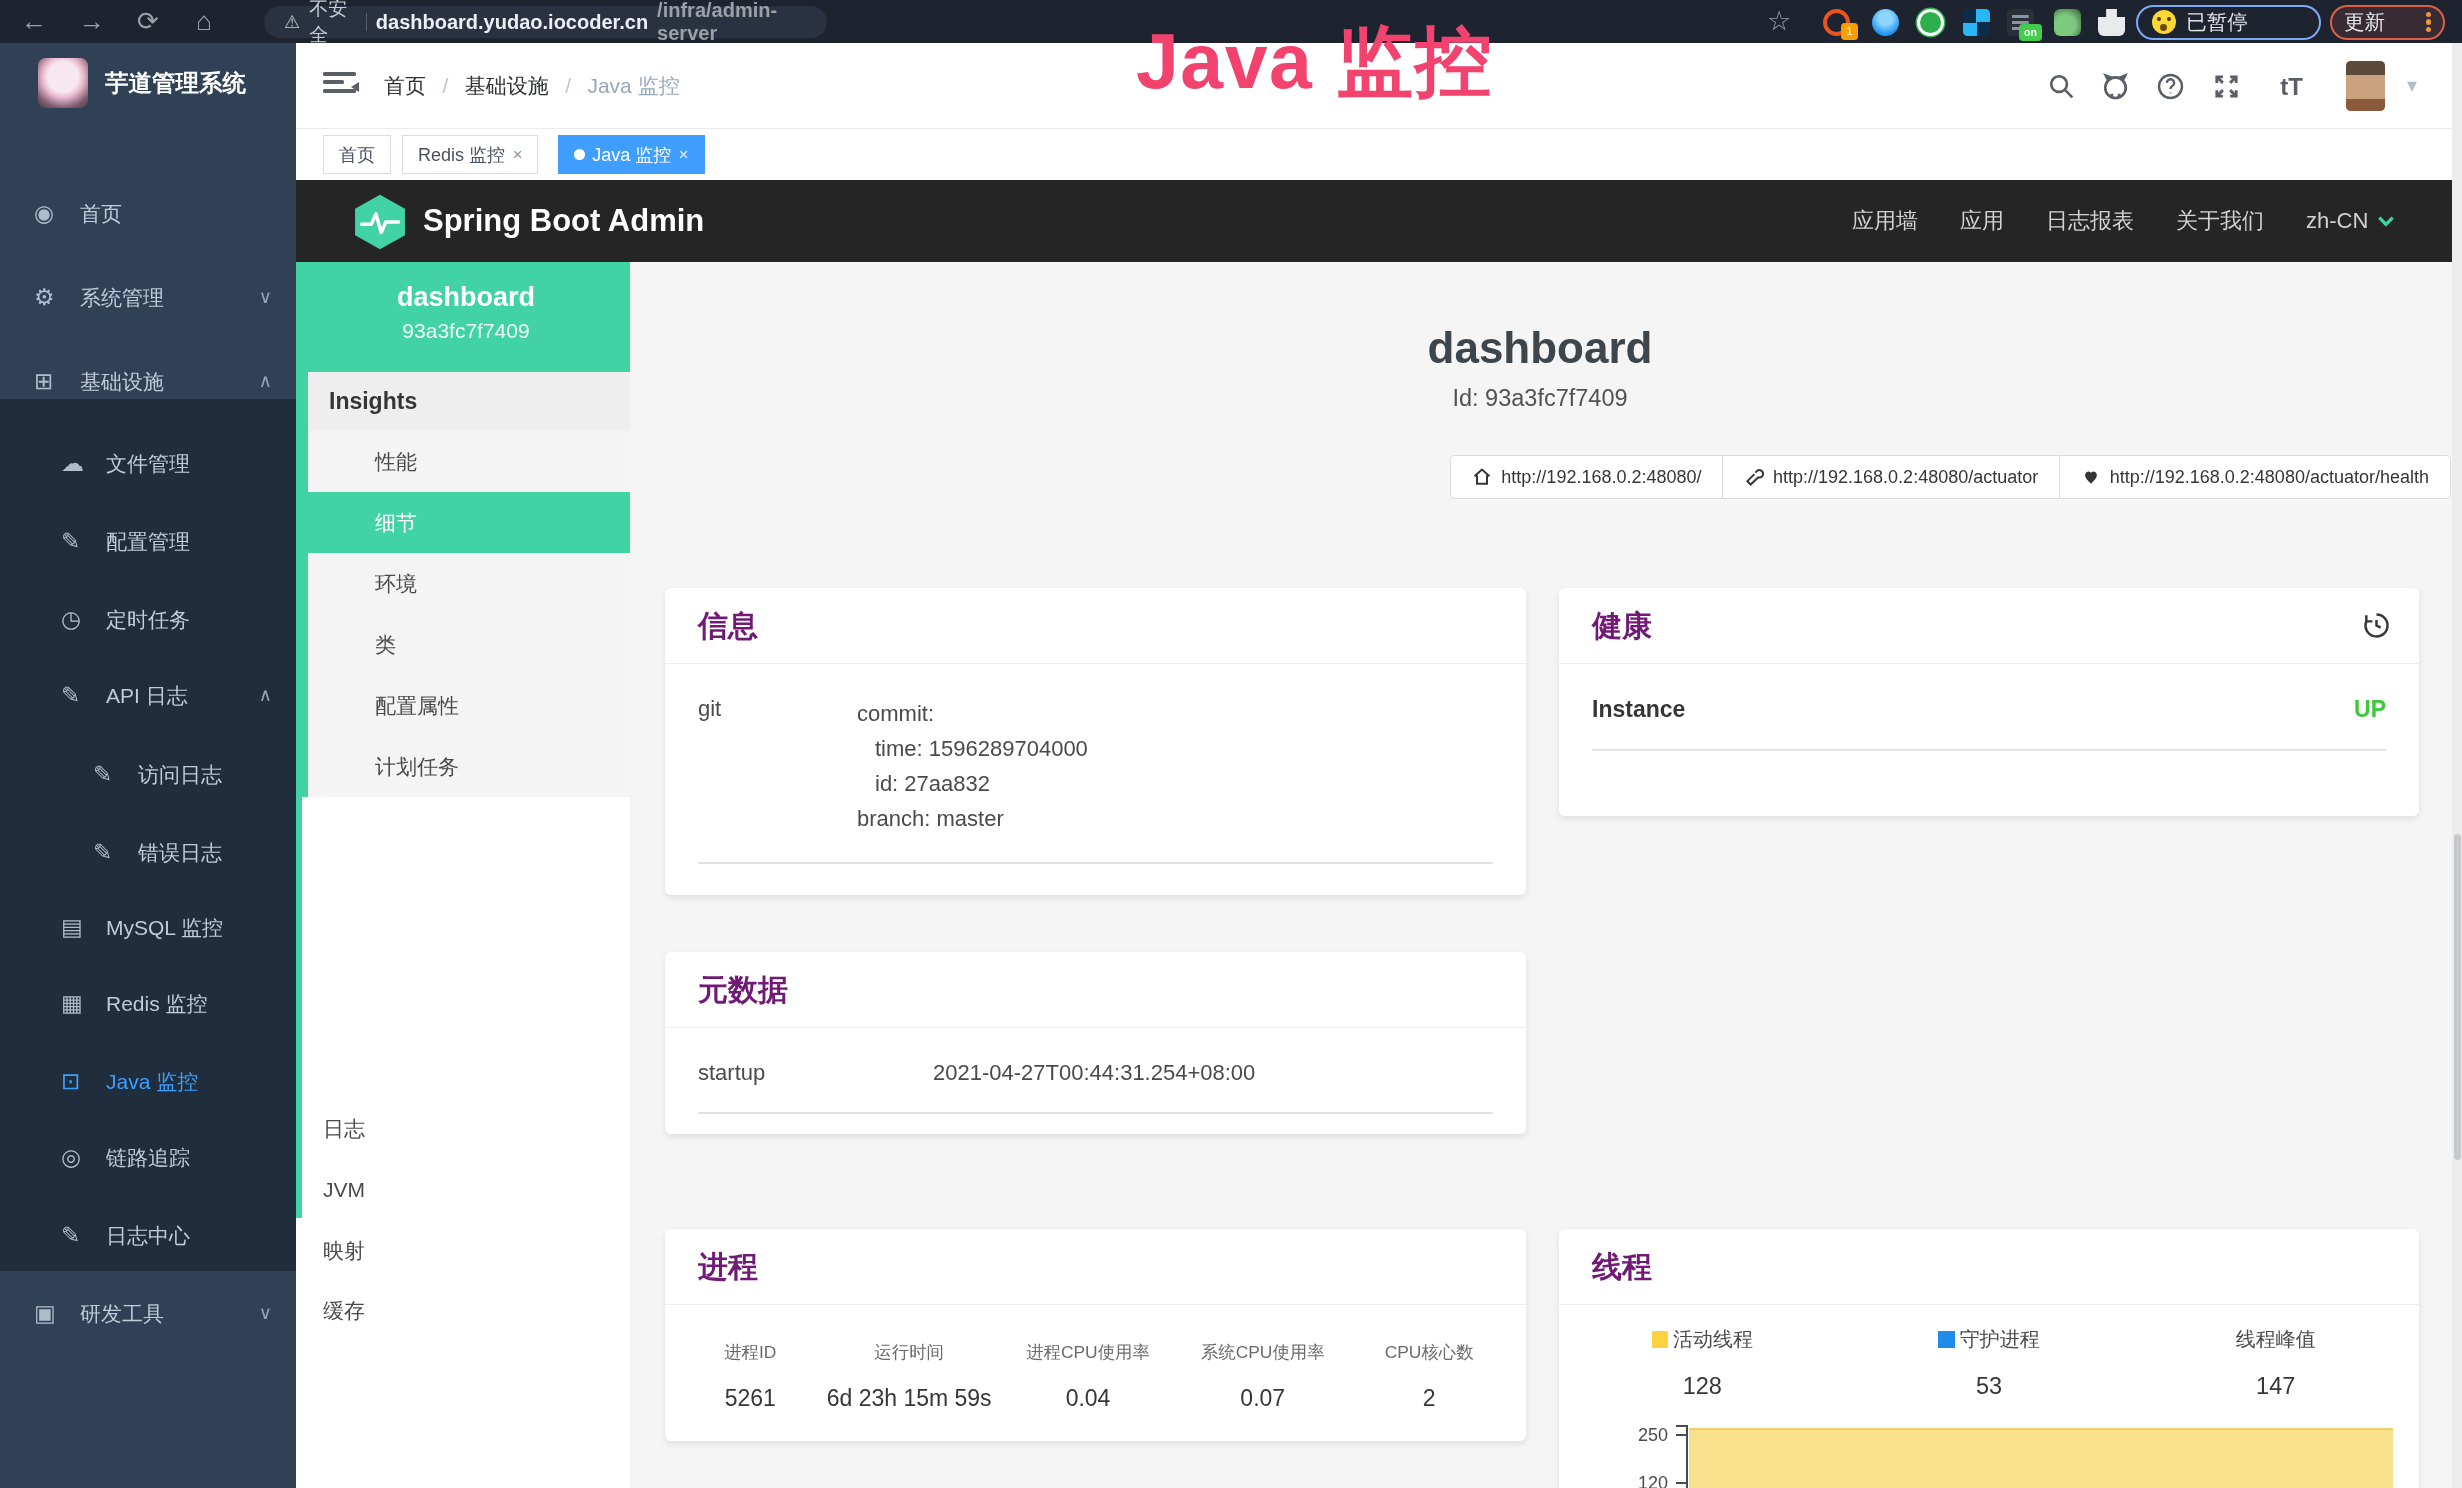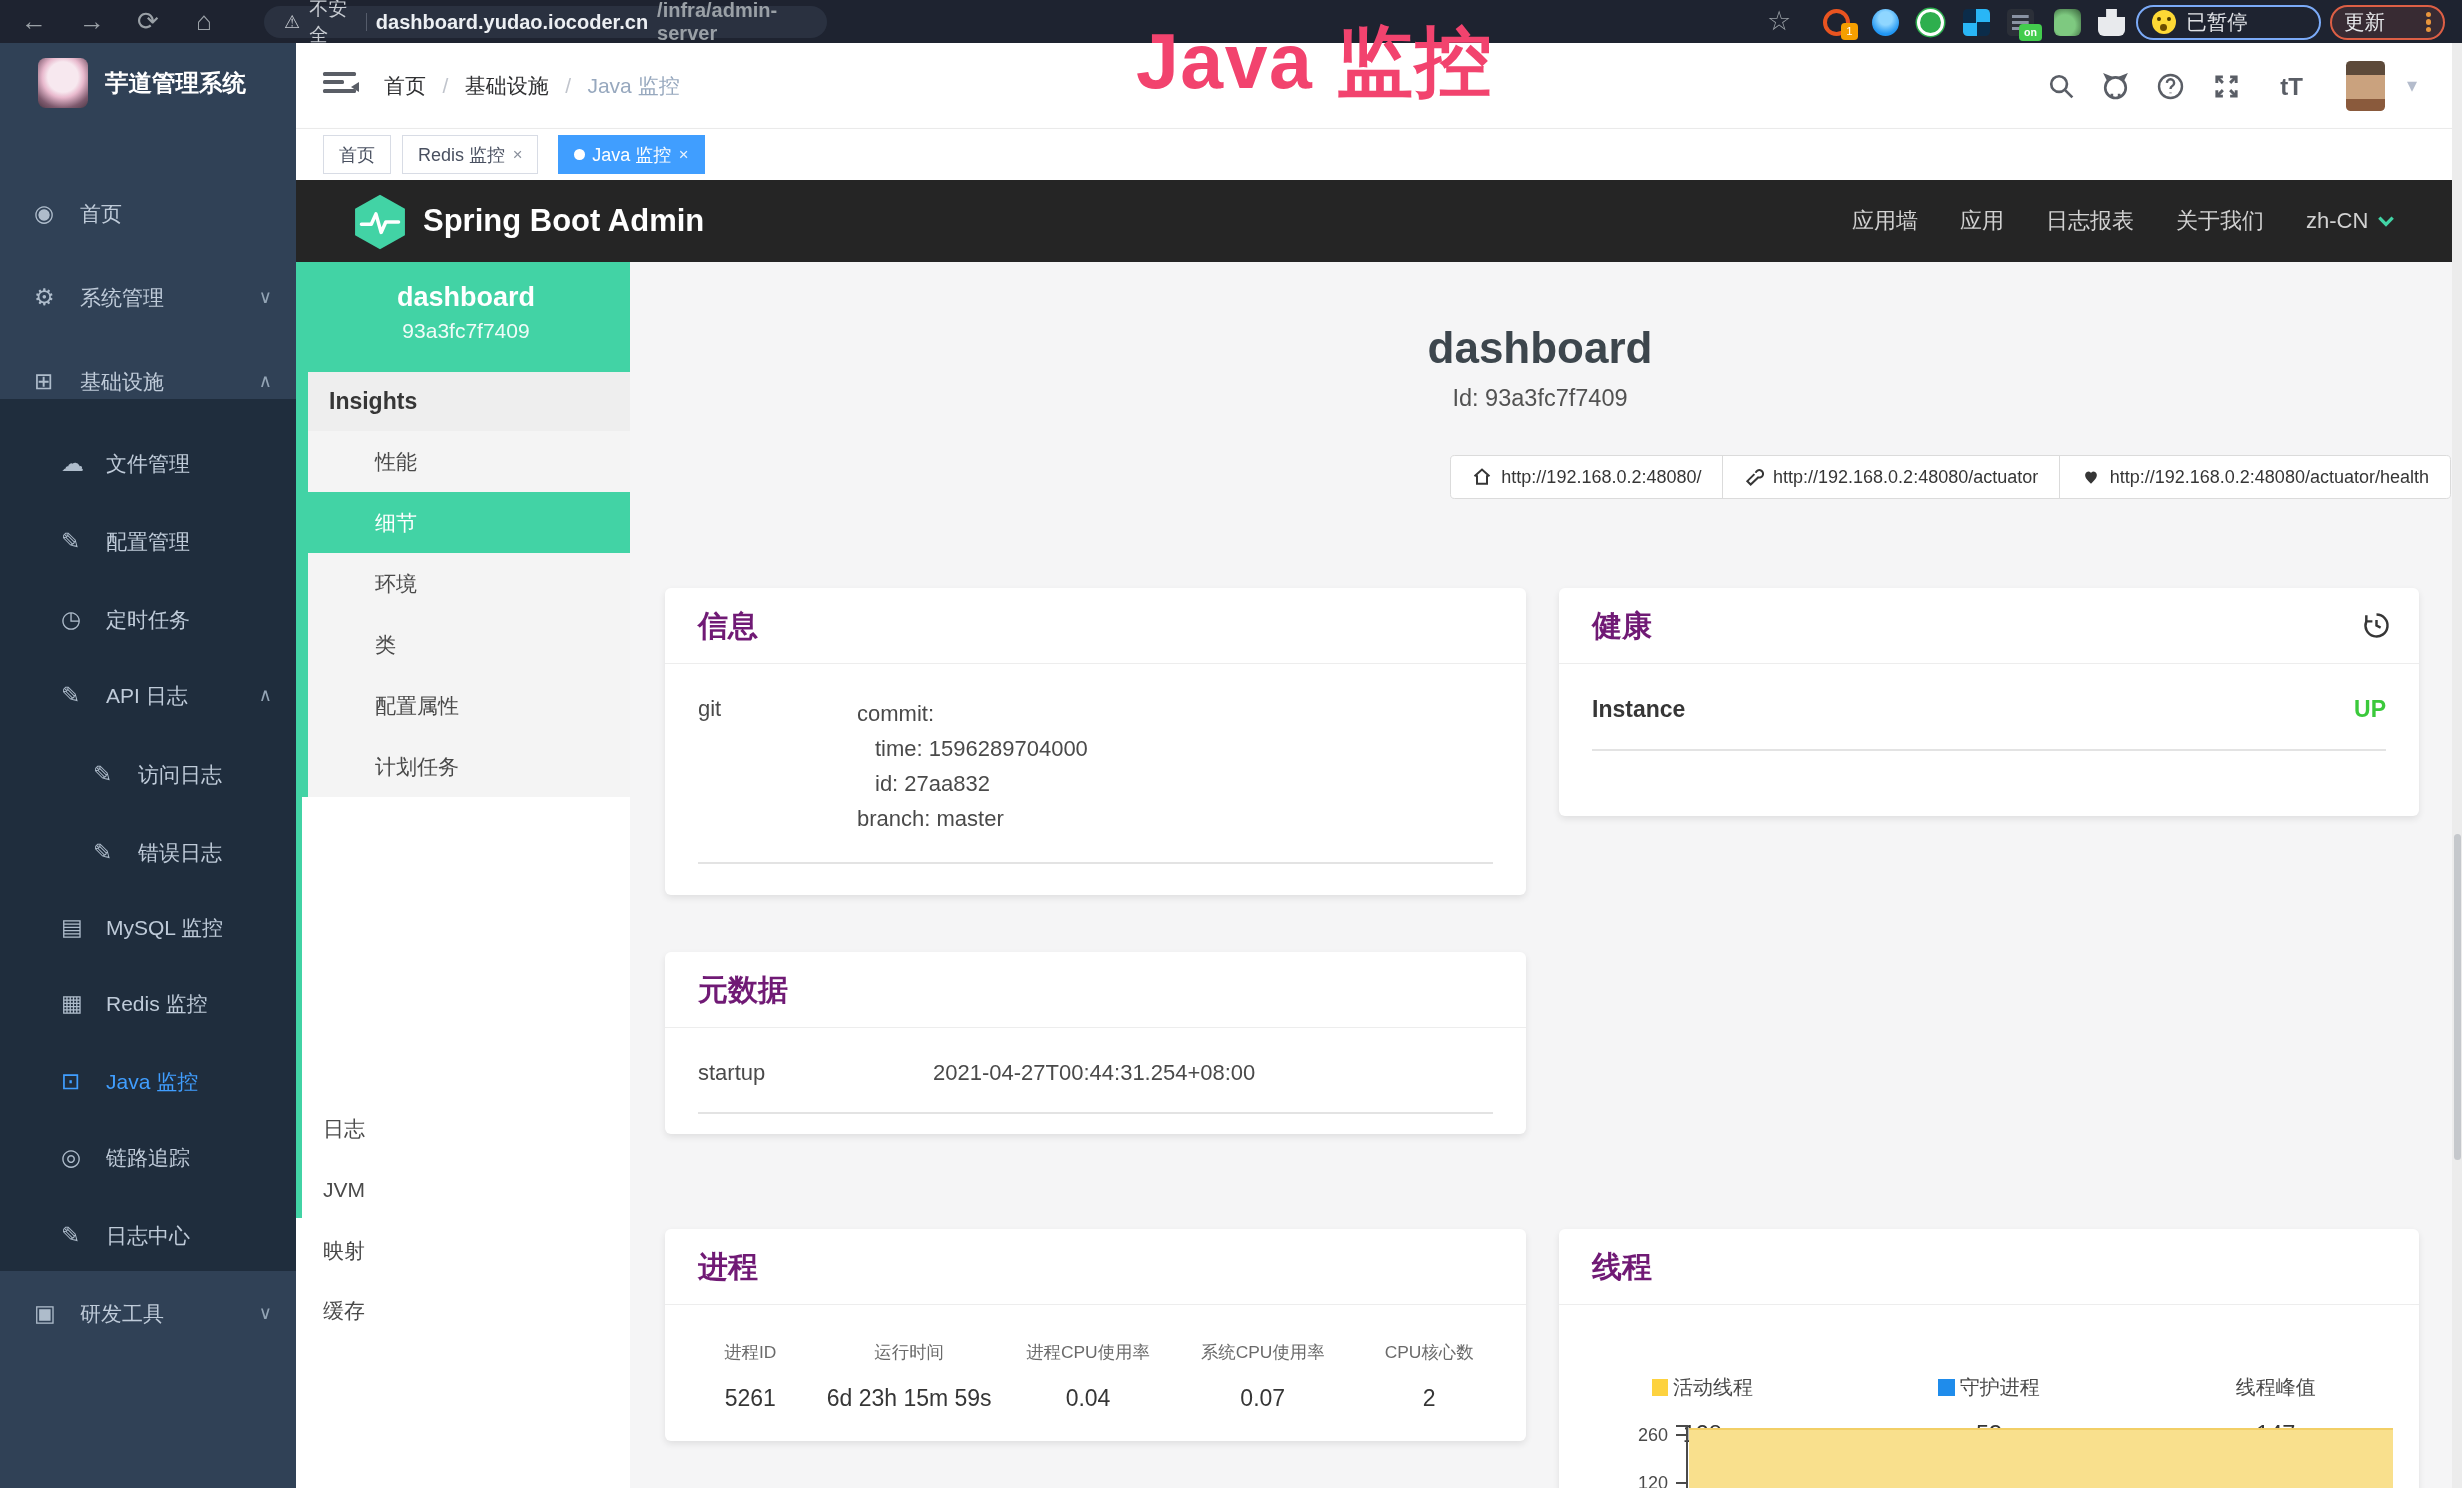--- a/index.html
+++ b/index.html
@@ -108,21 +108,21 @@
   .ind { padding-left:18px; }
   .hr { height:1.5px; background:#e3e3e3; margin-top:26px; }
   .hist-ic { position:absolute; right:26px; top:21px; width:33px; height:33px; }
 
   .pt-head { display:flex; text-align:center; font-size:17.4px; color:#6a6a6a; }
   .pt-vals { display:flex; text-align:center; font-size:23px; color:#363636; margin-top:21px; }
   .c0{flex:.86;} .c1{flex:1.05;} .c2{flex:1.1;} .c3{flex:1.0;} .c4{flex:1.0;}
 
   #thr-stats { position:absolute; left:0; top:97px; width:100%; display:flex; text-align:center; }
   #thr-stats .col { flex:1; }
-  .leg-lab { font-size:20px; color:#4a4a4a; display:inline-flex; align-items:center; gap:4.6px;margin-top:48px; }
+  .leg-lab { font-size:20px; color:#4a4a4a; display:inline-flex; align-items:center; gap:4.6px; }
   .sw { width:16.7px; height:16.7px; display:inline-block; }
   .sw-y { background:#fdd23f; } .sw-b { background:#1f8ceb; }
   .thr-val { font-size:23.5px; color:#363636; margin-top:20px; }
   #thr-chart { position:absolute; left:50px; right:26px; top:191px; height:319px; }
   .ytick { position:absolute; left:0; width:59px; text-align:right; font-size:18px; color:#4a4a4a; }
   .tickmark { position:absolute; left:67px; width:10.6px; height:2.3px; background:#4a4a4a; }
   #yaxis { position:absolute; left:77px; top:4.6px; bottom:0; width:2.3px; background:#4a4a4a; }
   #area { position:absolute; left:80px; right:0; top:7.6px; bottom:-7.6px; background:#f9e08d;
     border-top:2.3px solid #f2cf66; }
 
@@ -468,21 +468,21 @@
           <div class="thr-val">53</div>
         </div>
         <div class="col">
           <span class="leg-lab">
               <span>线程峰值</span>
             </span>
           <div class="thr-val">147</div>
         </div>
       </div>
       <div id="thr-chart">
-        <span class="ytick" style="top:4.6px">260</span>
+        <span class="ytick" style="top:4.6px">250</span>
         <span class="ytick" style="top:53px">120</span>
 
         <span class="tickmark" style="top:13.7px"></span>
         <span class="tickmark" style="top:62px"></span>
 
         <span class="tickmark" style="top:4.6px"></span>
         <div id="yaxis"></div>
         <div id="area"></div>
       </div>
     </div>

